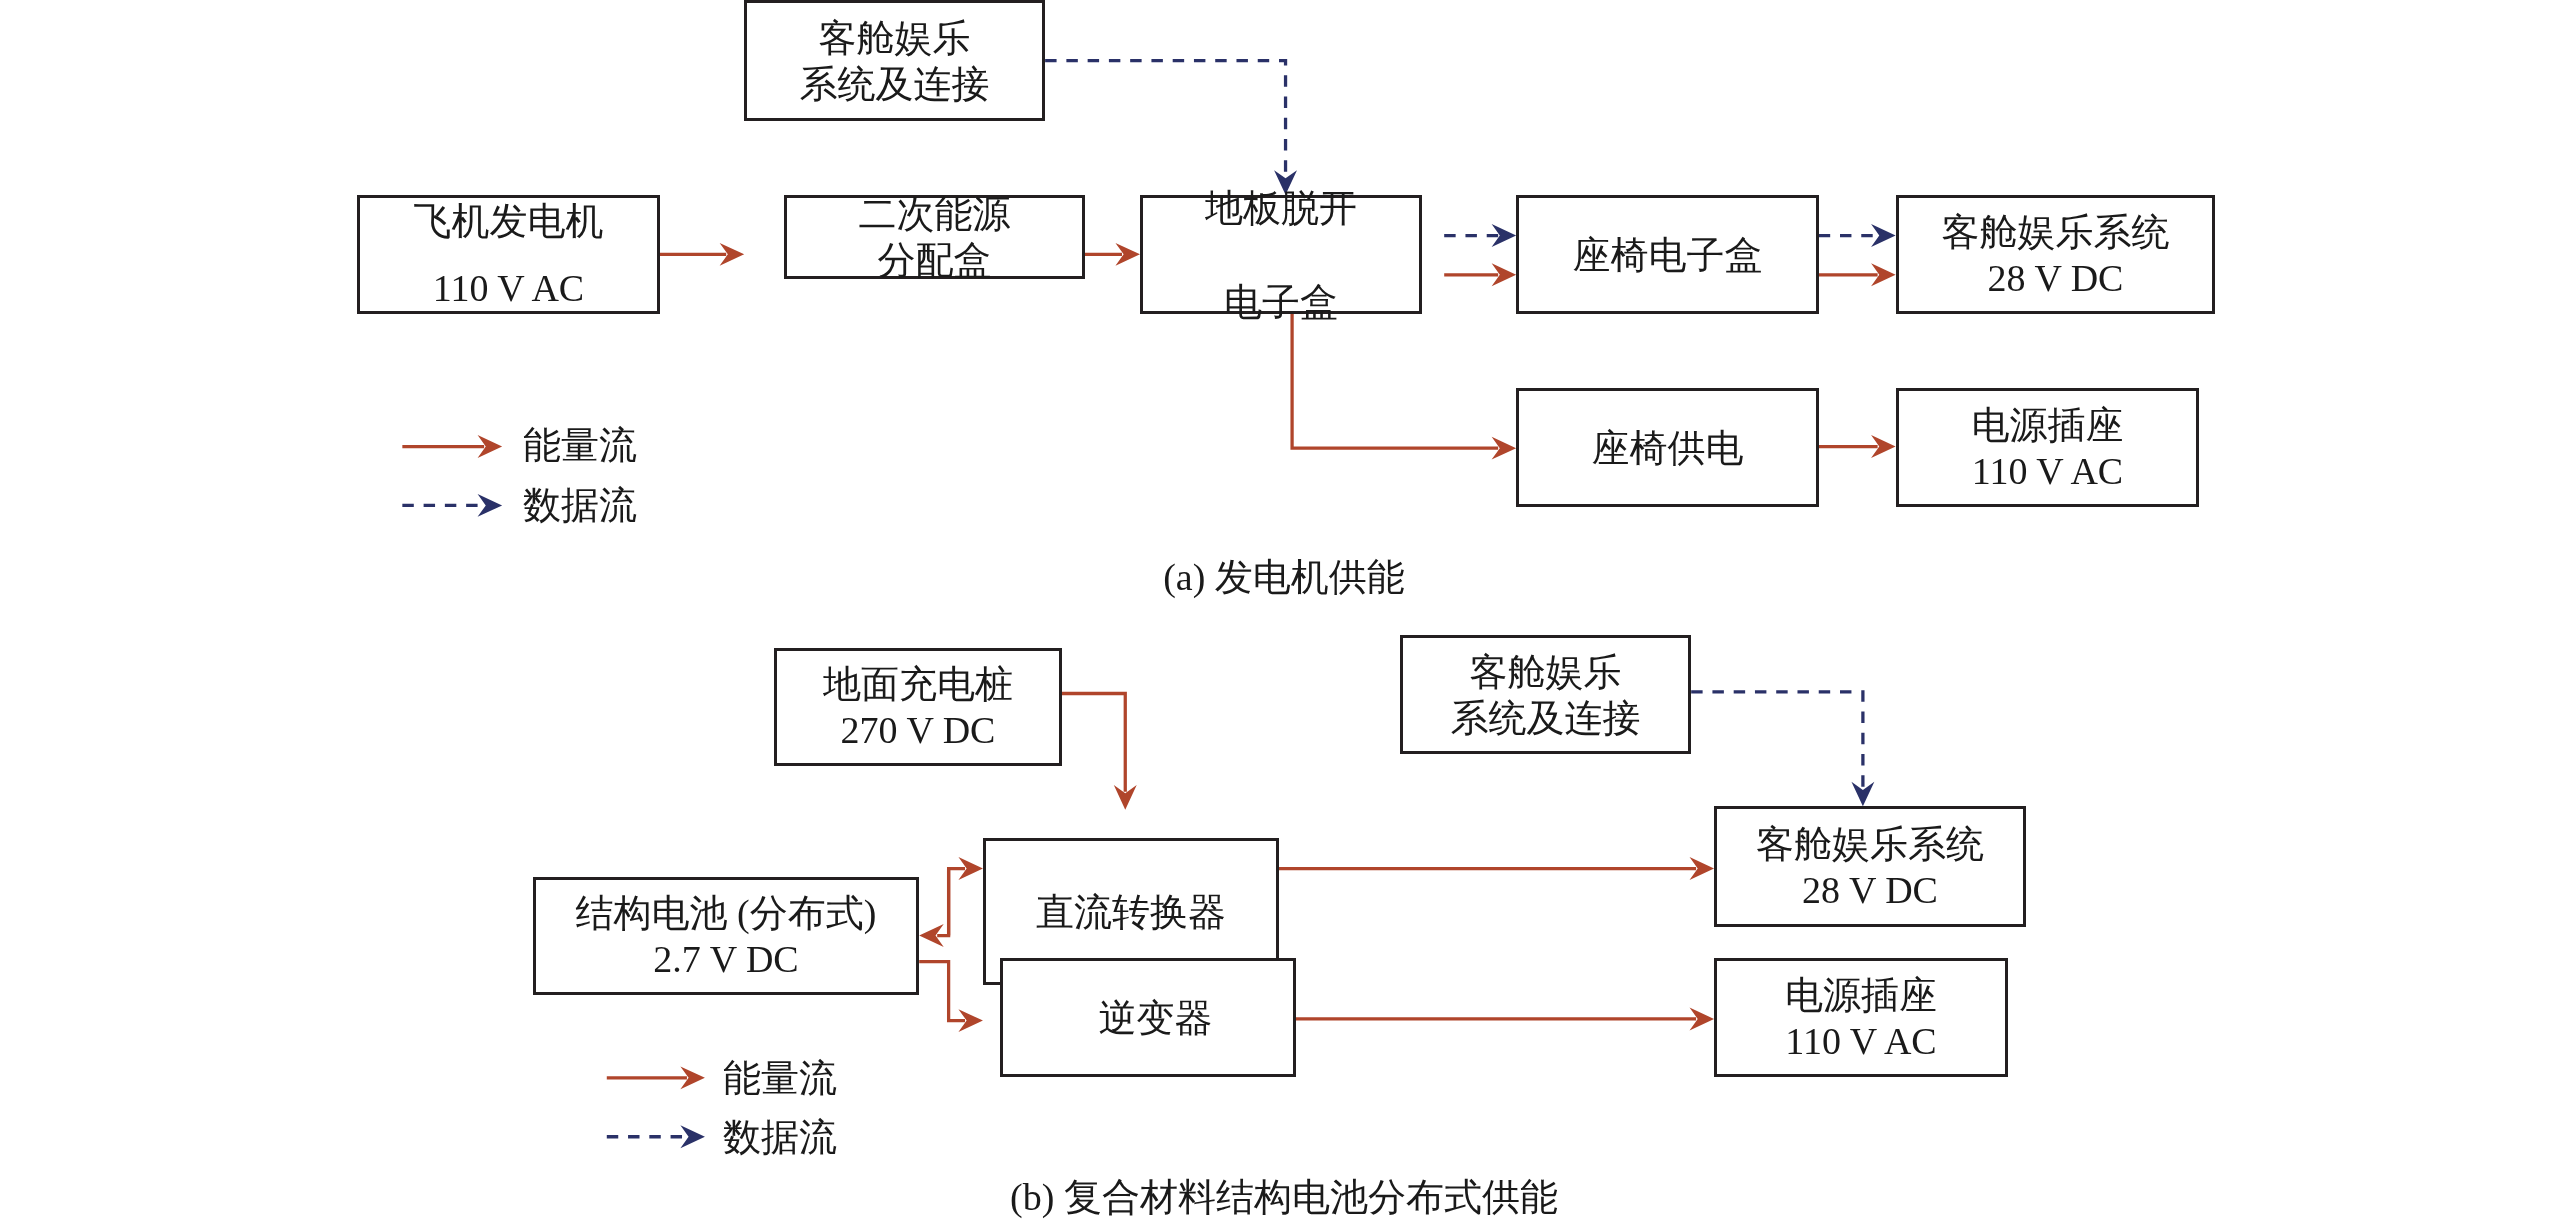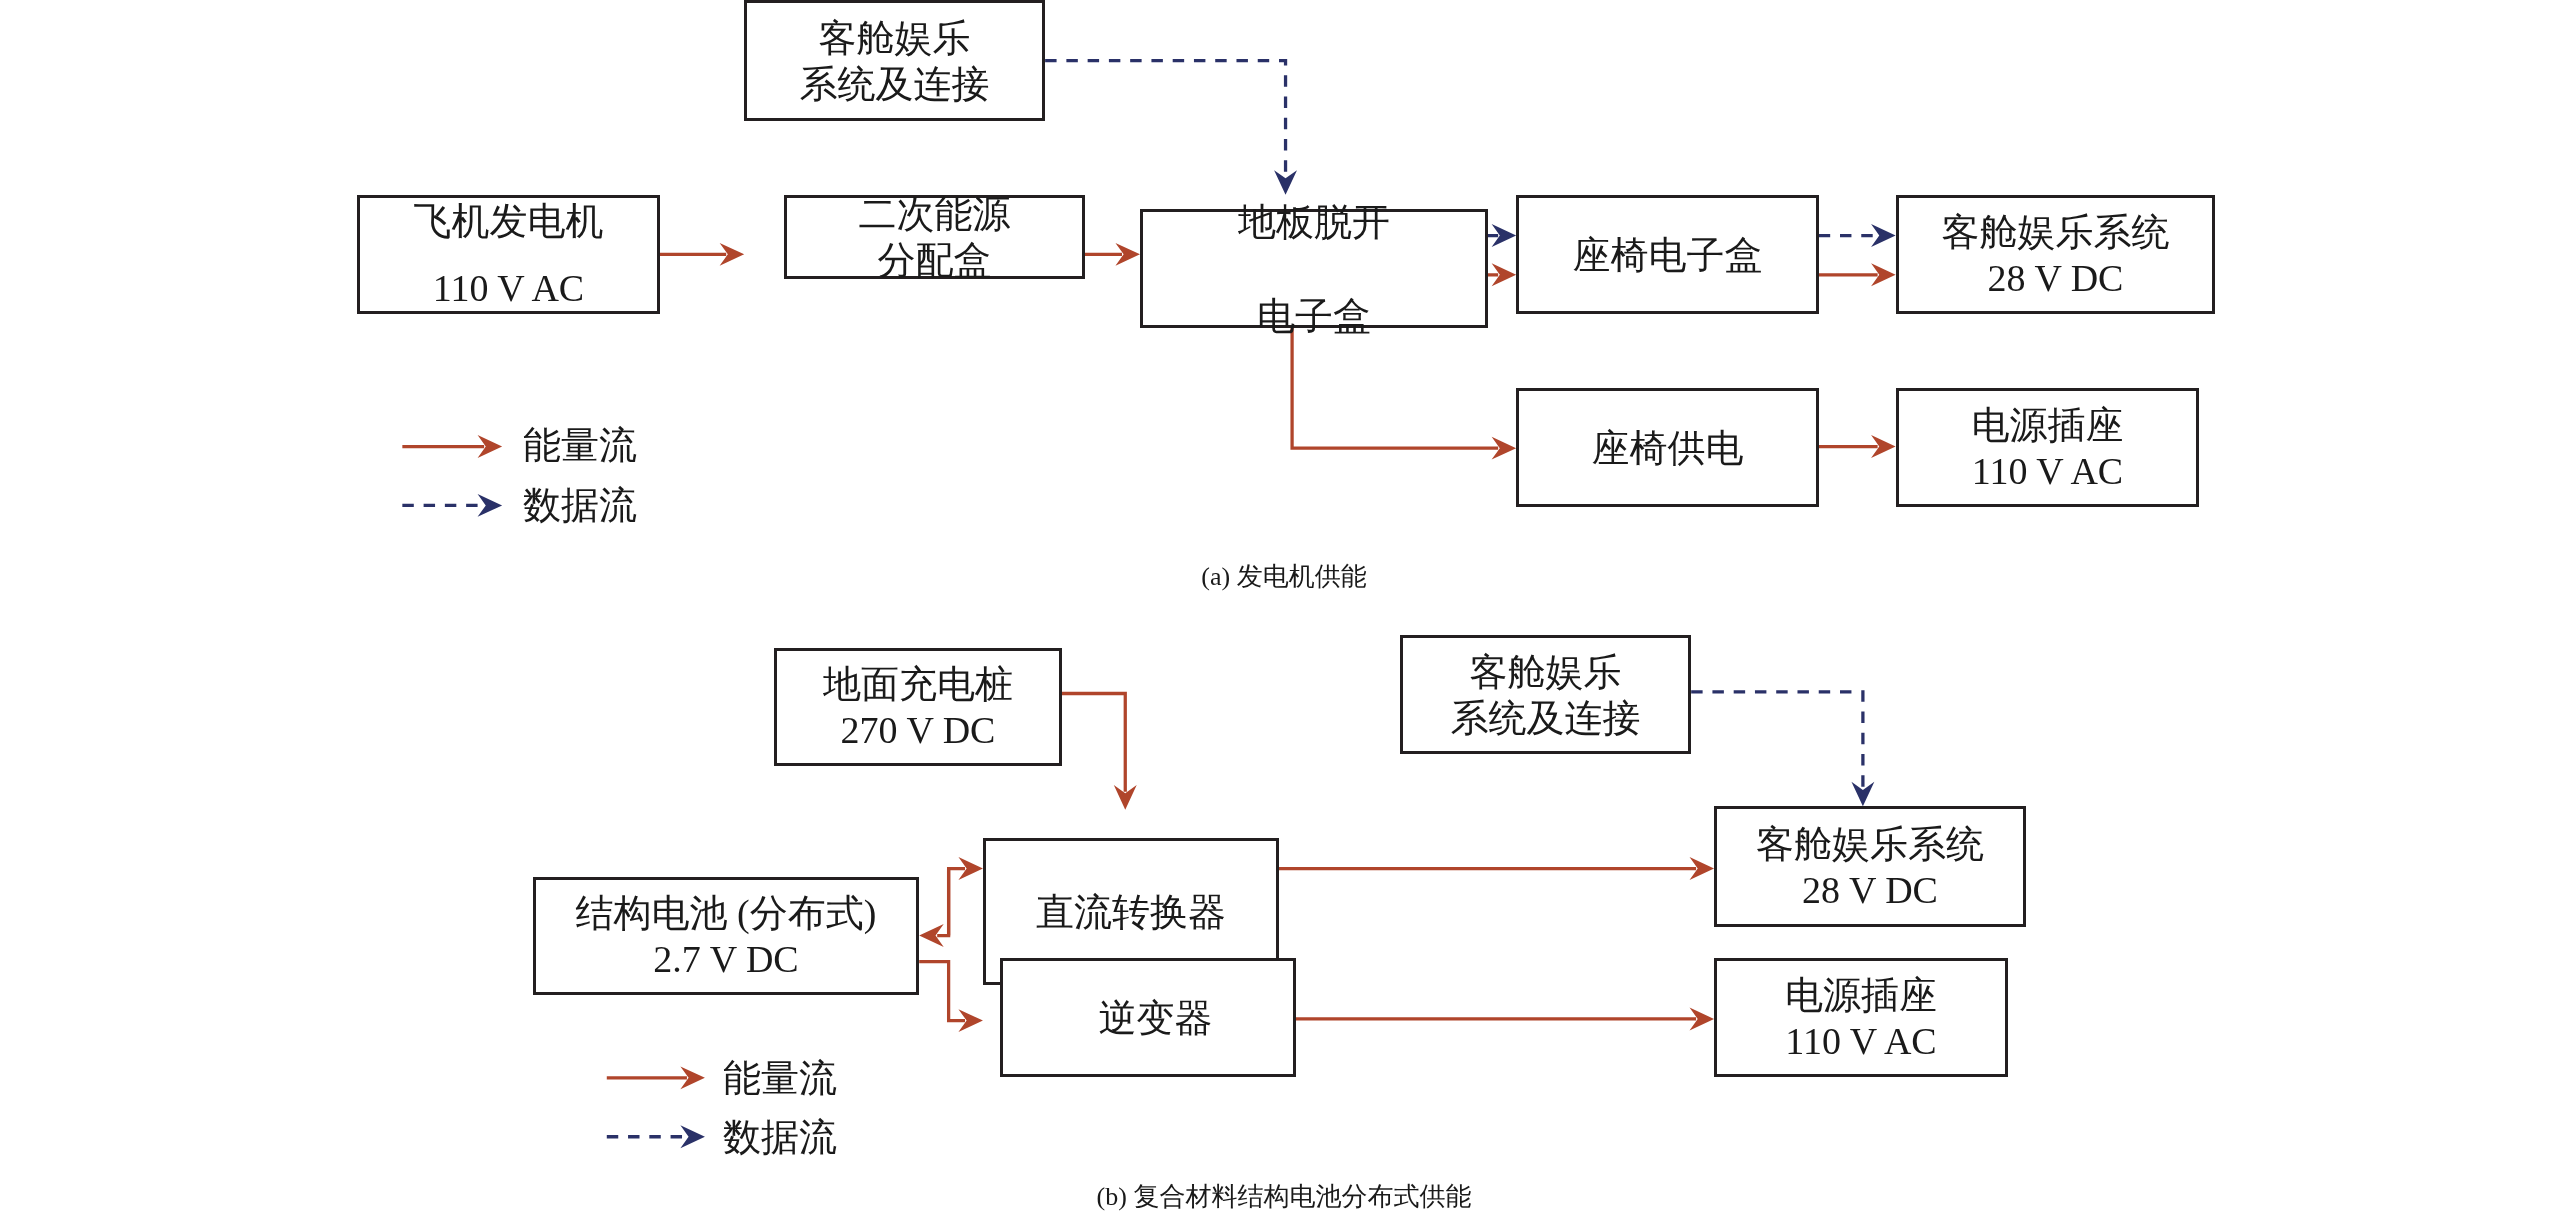--- a/index.html
+++ b/index.html
@@ -4,21 +4,21 @@
 <style>
   html, body { margin: 0; padding: 0; background: #ffffff; }
   body { width: 2576px; height: 1230px; position: relative; overflow: hidden;
          font-family: "Liberation Serif", "DejaVu Serif", serif; color: #1a1a1a; }
   #diagram { position: absolute; left: 0; top: 0; width: 2576px; height: 1230px; }
   .box { position: absolute; box-sizing: border-box; border: 3.3px solid #231f20; background: #fff;
          display: flex; flex-direction: column; align-items: center; justify-content: center;
          font-size: 38px; line-height: 46px; text-align: center; white-space: nowrap; }
   .box span { display: block; }
   .legend-label { position: absolute; font-size: 38px; line-height: 46px; white-space: nowrap; }
-  .caption { position: absolute; font-size: 26px; line-height: 46px; white-space: nowrap;
+  .caption { position: absolute; font-size: 38px; line-height: 46px; white-space: nowrap;
              transform: translateX(-50%); }
 </style>
 </head>
 <body>
 
 <div id="diagram">
   <svg id="links" width="2576" height="1230" style="position:absolute;left:0;top:0;" xmlns="http://www.w3.org/2000/svg" viewBox="0 0 3150 1504">
     <defs>
       <marker id="ah-e" viewBox="0 0 20 20" refX="18" refY="10" markerWidth="8" markerHeight="8" markerUnits="userSpaceOnUse" orient="auto" style="overflow:visible">
       </marker>
@@ -70,21 +70,21 @@
     <span>系统及连接</span>
   </div>
   <div class="box" style="left:357px;top:195px;width:303px;height:119px;justify-content:space-between;">
     <span>飞机发电机</span>
     <span>110 V AC</span>
   </div>
   <div class="box" style="left:784px;top:195px;width:301px;height:84px;">
     <span>二次能源</span>
     <span>分配盒</span>
   </div>
-  <div class="box" style="left:1140px;top:209px;width:348px;height:119px;gap:48px;">
+  <div class="box" style="left:1140px;top:195px;width:282px;height:119px;gap:48px;">
     <span>地板脱开</span>
     <span>电子盒</span>
   </div>
   <div class="box" style="left:1516px;top:195px;width:303px;height:119px;">
     <span>座椅电子盒</span>
   </div>
   <div class="box" style="left:1896px;top:195px;width:319px;height:119px;">
     <span>客舱娱乐系统</span>
     <span>28 V DC</span>
   </div>

